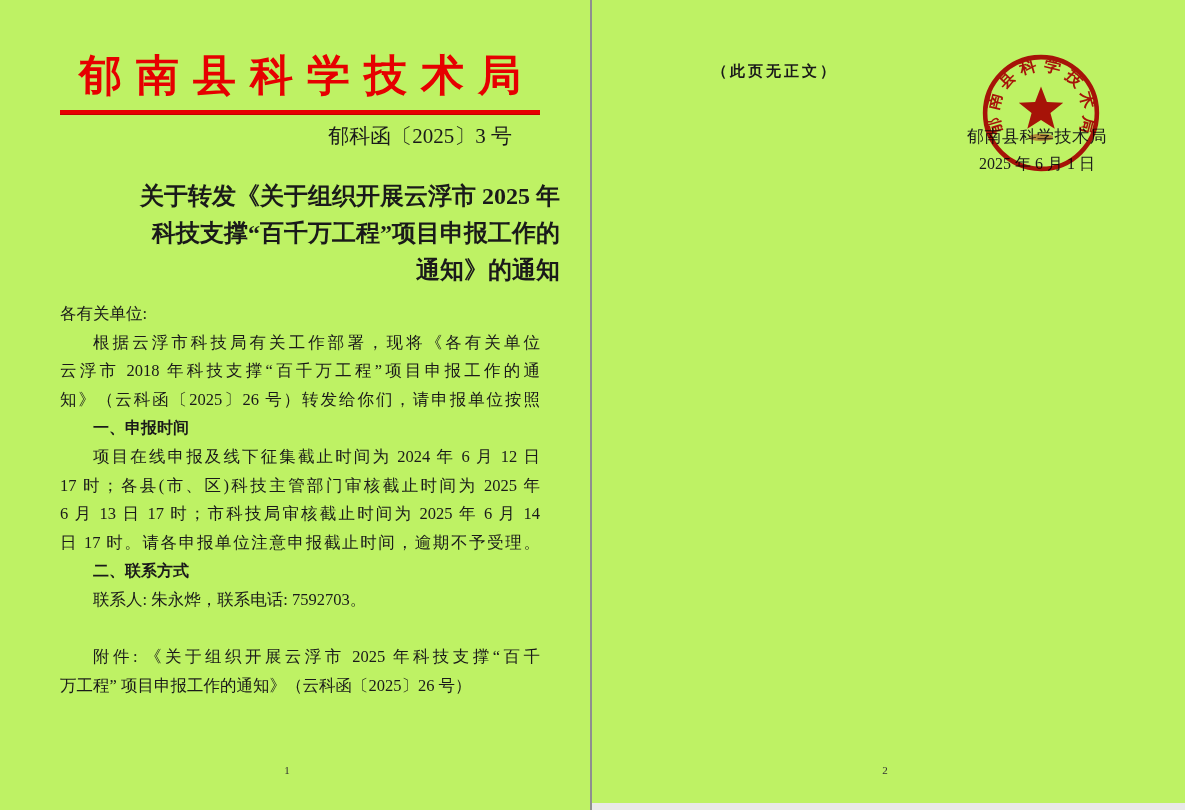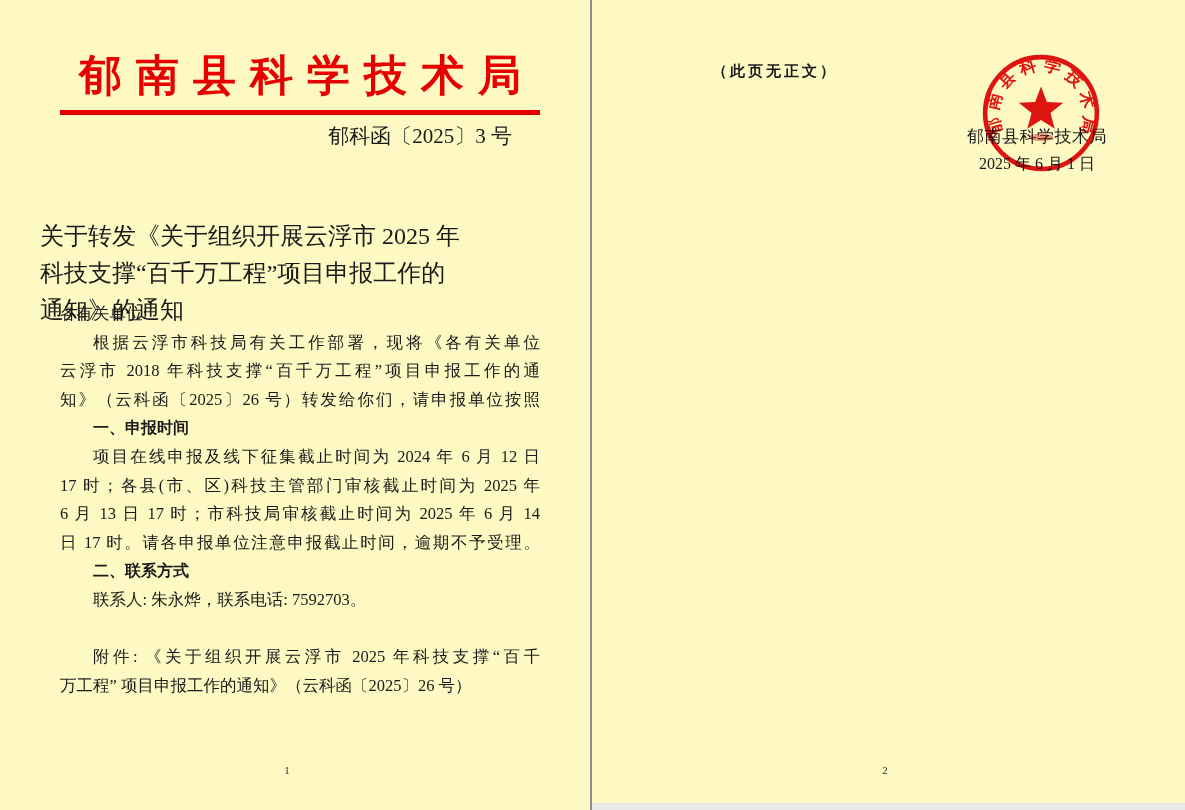--- a/index.html
+++ b/index.html
@@ -1,20 +1,20 @@
 <!DOCTYPE html>
 <html><head>
 <meta charset="utf-8">
 <style>
   html,body{margin:0;padding:0;background:#ffffff;}
   #canvas{
     position:relative;width:1185px;height:810px;background:#ffffff;
     font-family:"Liberation Serif","DejaVu Serif",serif;color:#1a1a1a;overflow:hidden;
   }
-  .page{position:absolute;top:0;height:810px;background:#fef9c3;}
+  .page{position:absolute;top:0;height:810px;background:#bef264;}
   #page-left{left:0;width:590px;}
   #page-right{left:592px;width:593px;}
   #divider{position:absolute;left:590px;top:0;width:2px;height:810px;background:#8f8f8f;}
 
   
   .red-header{
     position:absolute;left:60px;top:48px;width:480px;height:56px;
     color:#e60000;font-weight:bold;font-size:43px;line-height:56px;
     text-align:center;letter-spacing:14px;padding-left:14px;box-sizing:border-box;
     white-space:nowrap;
@@ -23,23 +23,22 @@
     position:absolute;left:60px;top:110px;width:480px;height:4px;
     background:#e60000;border-bottom:1px solid #c40000;
   }
   .doc-number{
     position:absolute;left:60px;top:125px;width:480px;
     text-align:right;padding-right:28px;box-sizing:border-box;
     font-size:21px;line-height:22px;
   }
   .doc-title{
     position:absolute;left:40px;top:178px;width:520px;
-    text-align:left;font-weight:normal;font-size:24px;line-height:37px;
+    text-align:right;font-weight:bold;font-size:24px;line-height:37px;
     font-family:"Liberation Serif","DejaVu Serif",serif;
-    margin-top:40px;
   }
   .doc-body{
     position:absolute;left:60px;top:300px;width:480px;
     font-size:16.5px;
   }
   .bline{
     height:28.6px;line-height:28.6px;white-space:nowrap;
   }
   .bline.fill{
     white-space:normal;text-align:justify;text-align-last:justify;

